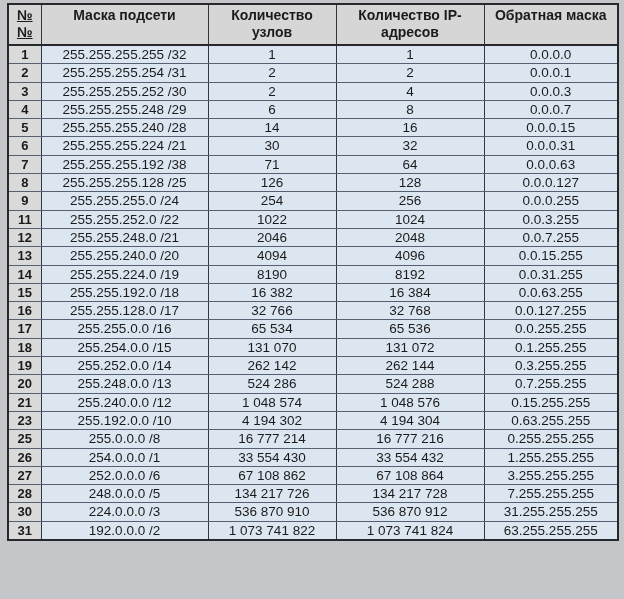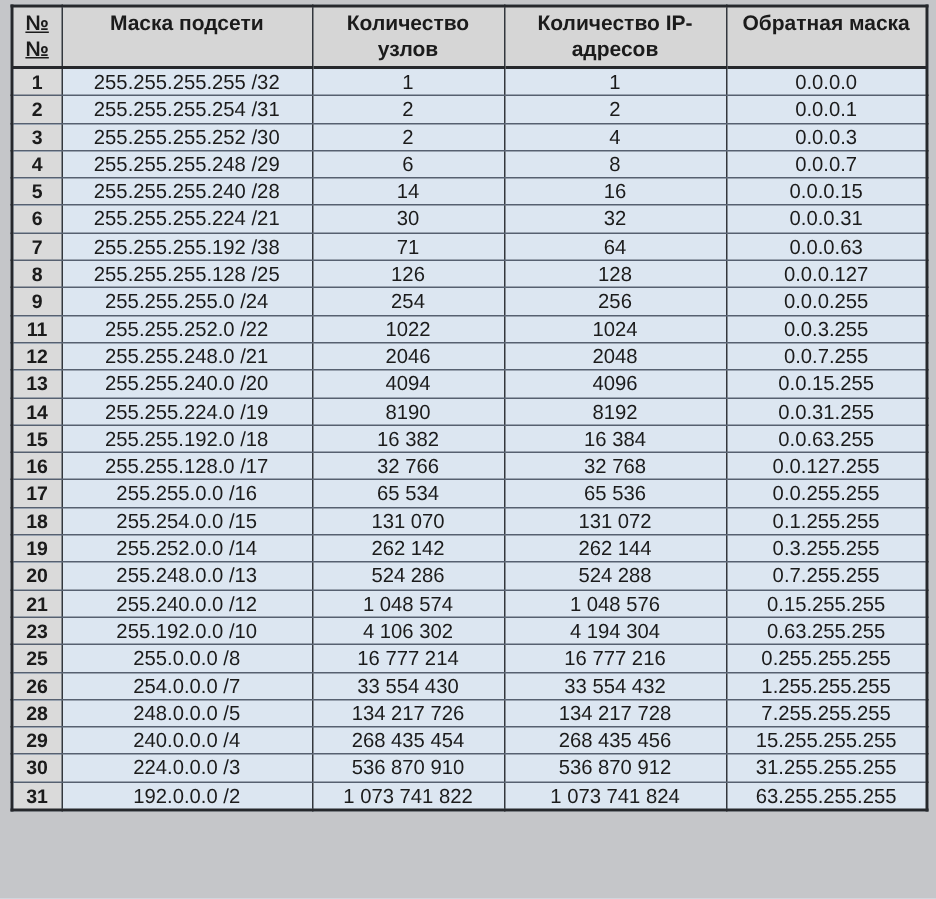--- a/index.html
+++ b/index.html
@@ -225,53 +225,53 @@
         <tr>
           <td class="num">21</td>
           <td>255.240.0.0 /12</td>
           <td>1 048 574</td>
           <td>1 048 576</td>
           <td>0.15.255.255</td>
         </tr>
         <tr>
           <td class="num">23</td>
           <td>255.192.0.0 /10</td>
-          <td>4 106 302</td>
+          <td>4 194 302</td>
           <td>4 194 304</td>
           <td>0.63.255.255</td>
         </tr>
         <tr>
           <td class="num">25</td>
           <td>255.0.0.0 /8</td>
           <td>16 777 214</td>
           <td>16 777 216</td>
           <td>0.255.255.255</td>
         </tr>
         <tr>
           <td class="num">26</td>
-          <td>254.0.0.0 /7</td>
+          <td>254.0.0.0 /1</td>
           <td>33 554 430</td>
           <td>33 554 432</td>
           <td>1.255.255.255</td>
+        </tr>
+        <tr>
+          <td class="num">27</td>
+          <td>252.0.0.0 /6</td>
+          <td>67 108 862</td>
+          <td>67 108 864</td>
+          <td>3.255.255.255</td>
         </tr>
         <tr>
           <td class="num">28</td>
           <td>248.0.0.0 /5</td>
           <td>134 217 726</td>
           <td>134 217 728</td>
           <td>7.255.255.255</td>
         </tr>
         <tr>
-          <td class="num">29</td>
-          <td>240.0.0.0 /4</td>
-          <td>268 435 454</td>
-          <td>268 435 456</td>
-          <td>15.255.255.255</td>
-        </tr>
-        <tr>
           <td class="num">30</td>
           <td>224.0.0.0 /3</td>
           <td>536 870 910</td>
           <td>536 870 912</td>
           <td>31.255.255.255</td>
         </tr>
         <tr>
           <td class="num">31</td>
           <td>192.0.0.0 /2</td>
           <td>1 073 741 822</td>

